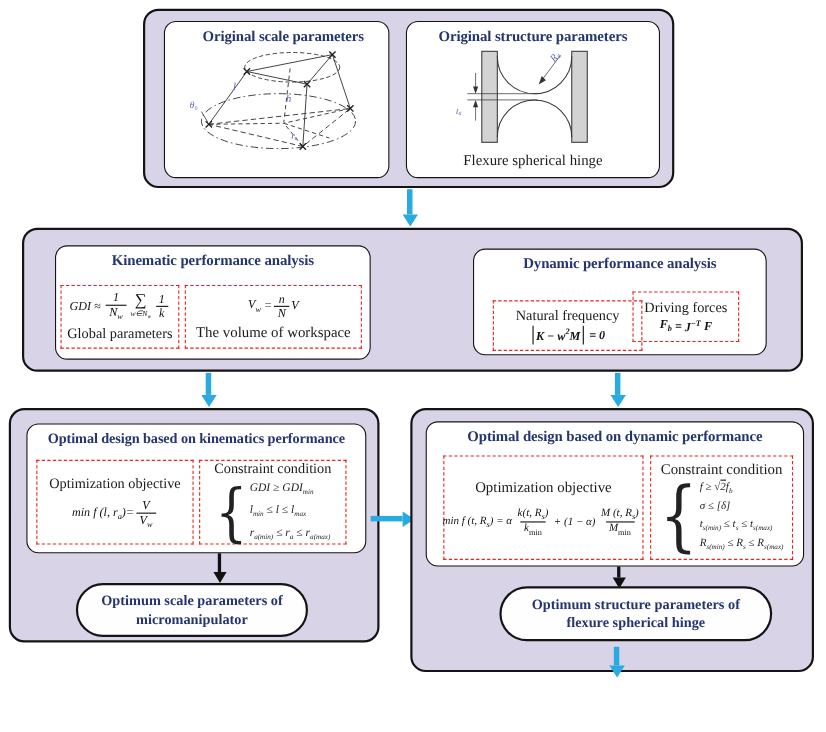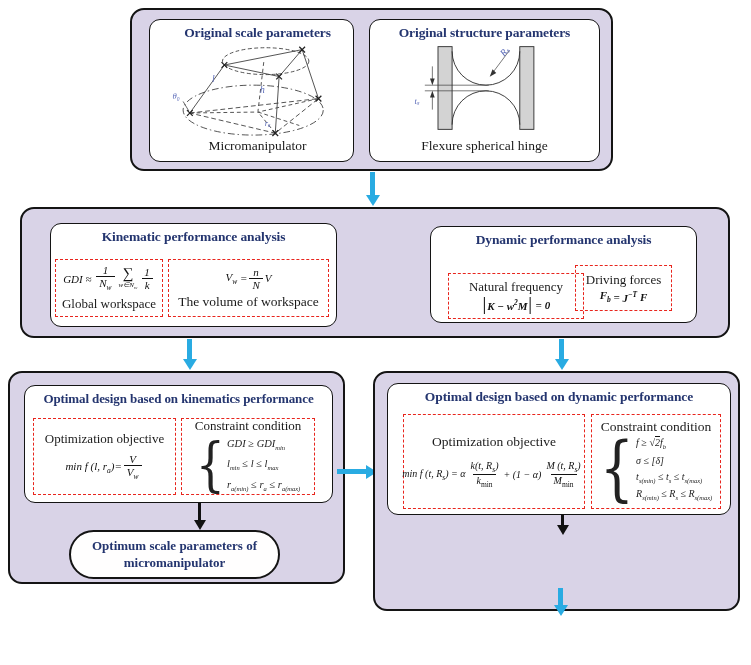--- a/index.html
+++ b/index.html
@@ -93,21 +93,20 @@
           <path d="M155,57 L161,63 M155,63 L161,57"></path>
           <path d="M110,93 L116,99 M110,99 L116,93"></path>
         </g>
         <g fill="#5a6ab8" font-size="10" font-style="italic">
           <text x="47" y="43">l</text>
           <text x="97" y="54">h</text>
           <text x="6" y="60" font-size="9">θ₀</text>
           <text x="102" y="89" font-size="9">rₐ</text>
         </g>
       </svg>
-      <div class="caption">Micromanipulator</div>
     </div>
 
     <div class="wbox" style="left:237px; top:9px; width:231px; height:143px;justify-content:space-between;">
       <div class="boxtitle">Original structure parameters</div>
       <svg width="160" height="94" viewBox="0 0 160 100">
         <rect x="30" y="6" width="15" height="88" fill="#d3d3d3" stroke="#333" stroke-width="1"></rect>
         <rect x="117" y="6" width="15" height="88" fill="#d3d3d3" stroke="#333" stroke-width="1"></rect>
         <g stroke="#333" stroke-width="1" fill="none">
           <path d="M45,11 A36,36 0 0 0 117,11"></path>
           <path d="M45,89 A36,36 0 0 1 117,89"></path>
@@ -146,21 +145,21 @@
               <span class="num">1</span>
               <span class="den"><span>N</span><sub>w</sub></span>
             </span><span class="sumstack">
               <span class="sg">∑</span>
               <span class="un"><span>w∈N</span><sub style="font-size:5px">w</sub></span>
             </span><span class="frac">
               <span class="num">1</span>
               <span class="den">k</span>
             </span>
         </div>
-        <div class="dashlabel" style="margin-top:3px; font-size:13px;">Global workspace</div>
+        <div class="dashlabel" style="margin-top:3px; font-size:13px;">Global parameters</div>
       </div>
       <div class="dash" style="left:117px; top:35px; width:161px; height:58px;">
         <div class="math" style="font-size:11px;">
           <span><span>V</span><sub>w</sub></span>&nbsp;<span>=</span><span class="frac">
               <span class="num">n</span>
               <span class="den">N</span>
             </span><span>V</span>
         </div>
         <div class="dashlabel" style="margin-top:3px;">The volume of workspace</div>
       </div>
@@ -257,20 +256,21 @@
             <span class="cl" style="font-size:10px; line-height:1.6;"><span>t</span><sub>s(min)</sub><span> ≤ t</span><sub>s</sub><span> ≤ t</span><sub>s(max)</sub></span>
             <span class="cl" style="font-size:10px; line-height:1.6;"><span>R</span><sub>s(min)</sub><span> ≤ R</span><sub>s</sub><span> ≤ R</span><sub>s(max)</sub></span>
           </span>
         </div>
       </div>
     </div>
     <div class="varrow blackarrow" style="left:181px; top:142px; width:13px; height:20px;">
       <div class="shaft"></div>
         <div class="head"></div>
     </div>
+    <div class="stadium" style="left:79px; top:160px; width:248px; height:50px;">Optimum structure parameters of flexure spherical hinge</div>
   </div>
 
   <div class="varrow cyan" style="left:553px; top:588px; width:15px; height:28px;">
     <div class="shaft"></div>
       <div class="head"></div>
   </div>
 
 
 </div>
 

